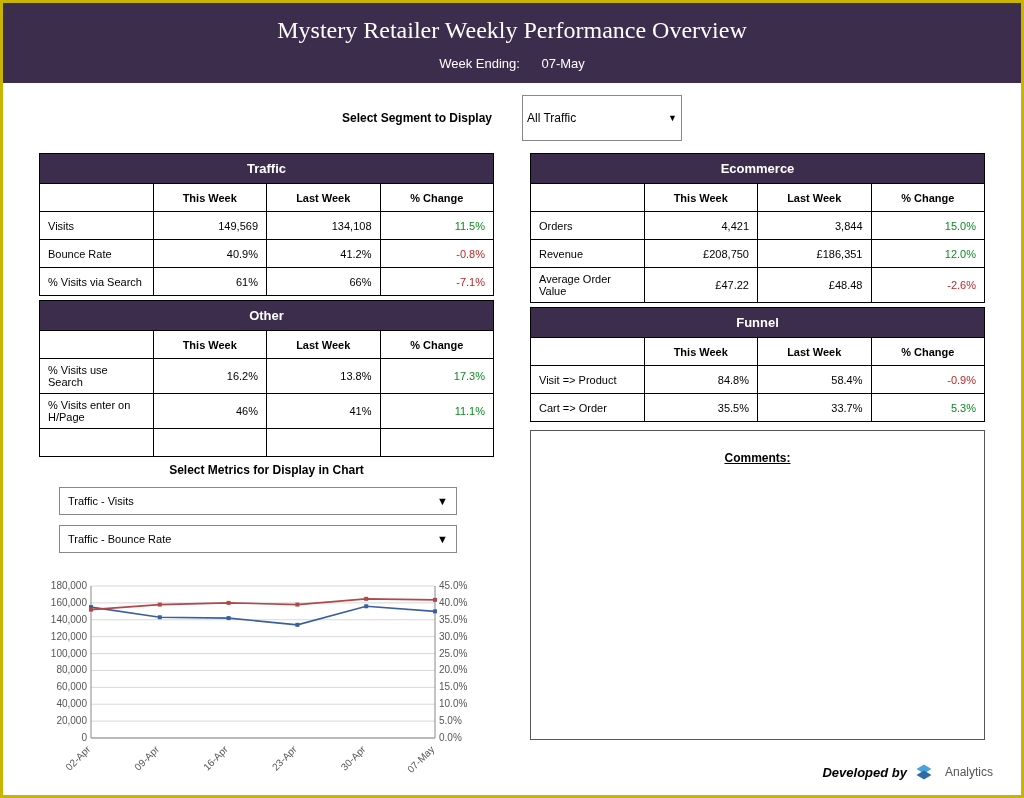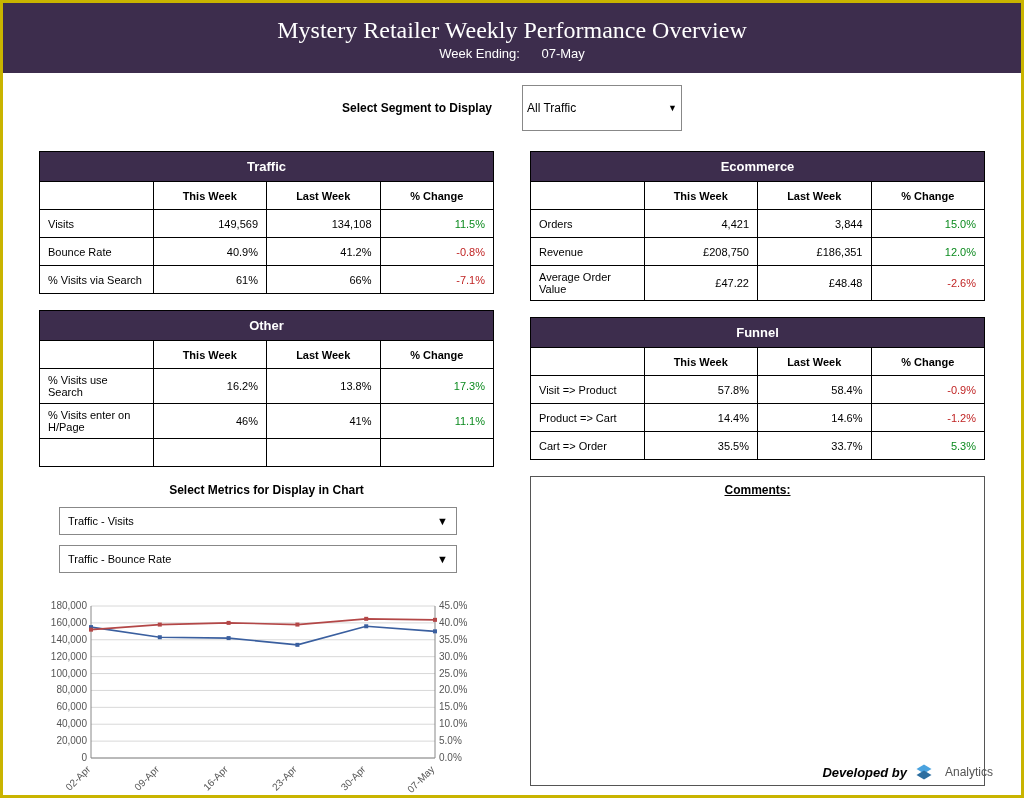--- a/index.html
+++ b/index.html
@@ -1,49 +1,49 @@
 <!DOCTYPE html>
 <html><head>
 <meta charset="utf-8">
 <style>
 html,body{margin:0;padding:0;font-family:Verdana,Arial,sans-serif;background:#fff}
 .frame{width:1024px;height:798px;box-sizing:border-box;border:3px solid #c9b400;background:#fff;position:relative}
 .header{background:#3d2d4d;color:#fff;text-align:center;padding:14px 0 12px 0}
 .header h1{margin:0;font-weight:normal;font-size:24px;font-family:Georgia,'Times New Roman',serif}
-.header .wk{margin-top:2px;font-size:13px}
+.header .wk{margin-top:12px;font-size:13px}
 .header .wk .lab{margin-right:18px}
 .body{padding:12px 36px 0 36px}
-.segrow{display:flex;align-items:center;justify-content:center;gap:30px;margin-bottom:20px;font-size:12px}
+.segrow{display:flex;align-items:center;justify-content:center;gap:30px;margin-bottom:12px;font-size:12px}
 .segrow .lab{font-weight:bold}
 .sel{border:1px solid #888;background:#fff;font-size:12px;padding:12px 4px;width:150px;height:20px;display:inline-flex;align-items:center;justify-content:space-between}
 .sel .arr{font-size:9px}
 .cols{display:flex;gap:36px}
 .col{flex:1;min-width:0}
-table.metrics{width:100%;border-collapse:collapse;margin-bottom:16px;table-layout:fixed}
+table.metrics{width:100%;border-collapse:collapse;margin-bottom:4px;table-layout:fixed}
 table.metrics th,table.metrics td{border:1px solid #000;font-size:11px;padding:5px 8px;height:17px}
 table.metrics .titlecell{background:#3d2d4d;color:#fff;text-align:center;font-weight:bold;font-size:13px;padding:6px}
 table.metrics th.colh{background:#fff;text-align:center;font-weight:bold}
 table.metrics td.rowlab{text-align:left;padding-left:8px;width:160px}
 table.metrics td.val{text-align:right;width:82px}
 table.metrics td.chg{text-align:right;width:82px}
 .pos{color:#0b8a1e}
 .neg{color:#c02424}
 .metricsel-title{text-align:center;font-weight:bold;font-size:12px;margin:6px 0 10px 0}
 .metricsel{border:1px solid #888;background:#fff;font-size:11px;padding:4px 8px;width:380px;height:18px;display:flex;align-items:center;justify-content:space-between;margin:0 0 10px 20px}
 .chartwrap{position:relative;width:440px;height:230px;margin-top:4px}
 .chart-svg{width:100%;height:100%}
 .axistxt{font-size:10px;fill:#555;font-family:Verdana,Arial,sans-serif}
 .categ{font-size:10px;fill:#555;font-family:Verdana,Arial,sans-serif}
 .grid{stroke:#d8d8d8;stroke-width:1}
 .axisline{stroke:#888;stroke-width:1}
 .s1{stroke:#3a5f9f;fill:none;stroke-width:1.6}
 .s2{stroke:#b34747;fill:none;stroke-width:1.6}
 .legend{display:flex;gap:22px;font-size:11px;color:#444;margin-top:4px;margin-left:70px}
 .legend .item{display:flex;align-items:center;gap:6px}
-.comments{border:1px solid #555;width:100%;height:310px;box-sizing:border-box;padding:6px;margin-top:8px}
+.comments{border:1px solid #555;width:100%;height:310px;box-sizing:border-box;padding:20px;margin-top:8px}
 .comments .hdr{text-align:center;font-weight:bold;font-size:12px;text-decoration:underline}
 .footer{position:absolute;right:28px;bottom:14px;font-size:13px;font-weight:bold;font-style:italic;display:flex;align-items:center;gap:8px}
 .logo{display:inline-flex;align-items:center;gap:12px;font-style:normal;font-weight:normal;color:#555;font-size:12px}
 .logo svg{width:18px;height:18px}
 </style>
 </head>
 <body>
 
 <div class="frame">
   <div class="header">
@@ -253,29 +253,23 @@
           <tr>
             <th class="colh"></th>
             <th class="colh">This Week</th>
             <th class="colh">Last Week</th>
             <th class="colh">% Change</th>
           </tr>
           </tbody>
             <tbody id="funnel-rows">
               <tr>
                 <td class="rowlab">Visit =&gt; Product</td>
-                <td class="val">57.8%</td>
+                <td class="val">84.8%</td>
                 <td class="val">58.4%</td>
                 <td class="chg neg">-0.9%</td>
-              </tr>
-              <tr>
-                <td class="rowlab">Product =&gt; Cart</td>
-                <td class="val">14.4%</td>
-                <td class="val">14.6%</td>
-                <td class="chg neg">-1.2%</td>
               </tr>
               <tr>
                 <td class="rowlab">Cart =&gt; Order</td>
                 <td class="val">35.5%</td>
                 <td class="val">33.7%</td>
                 <td class="chg pos">5.3%</td>
               </tr>
             </tbody>
         </table>
 

